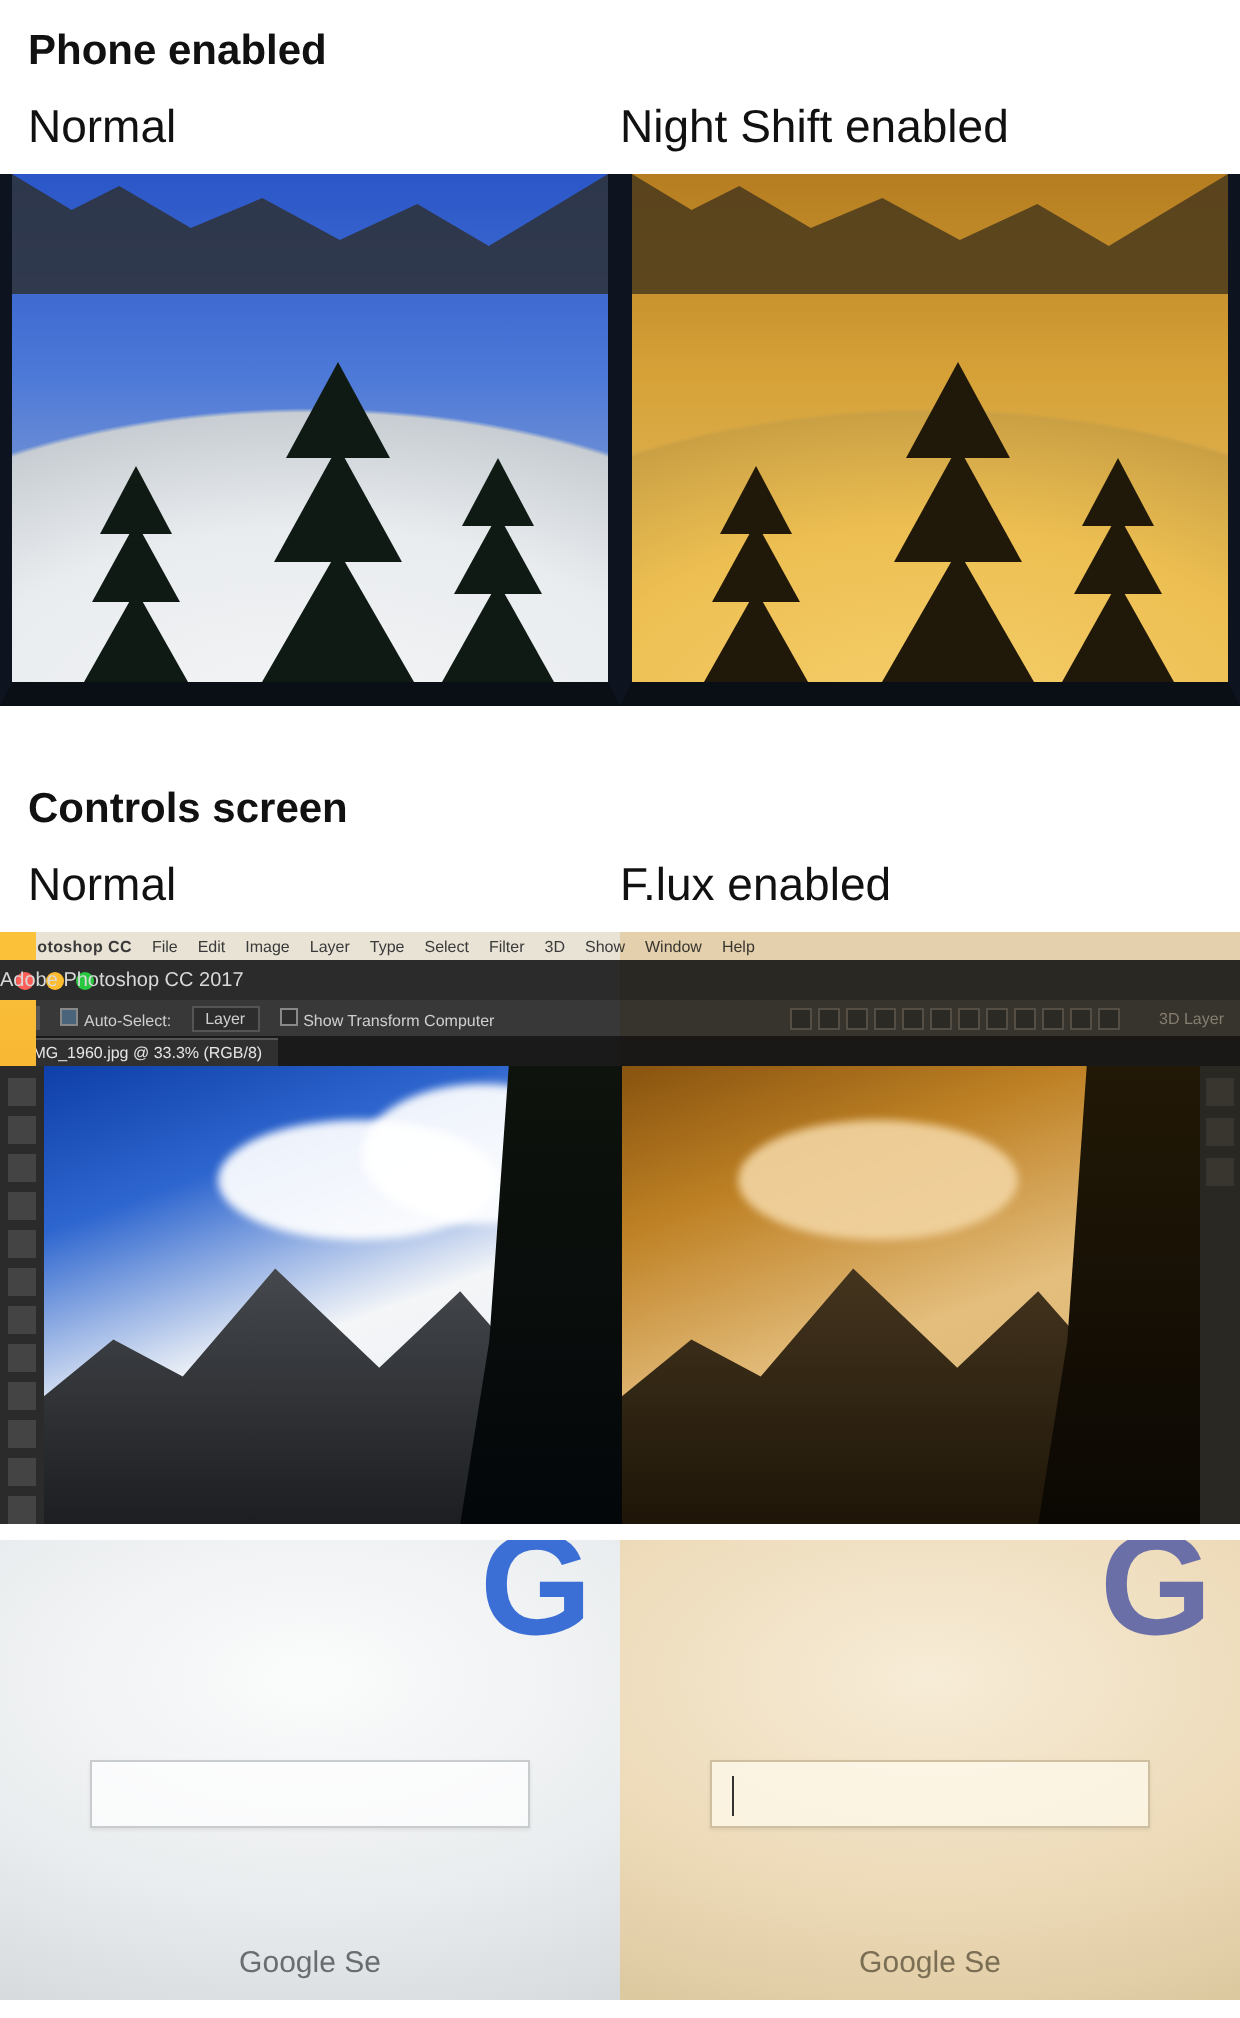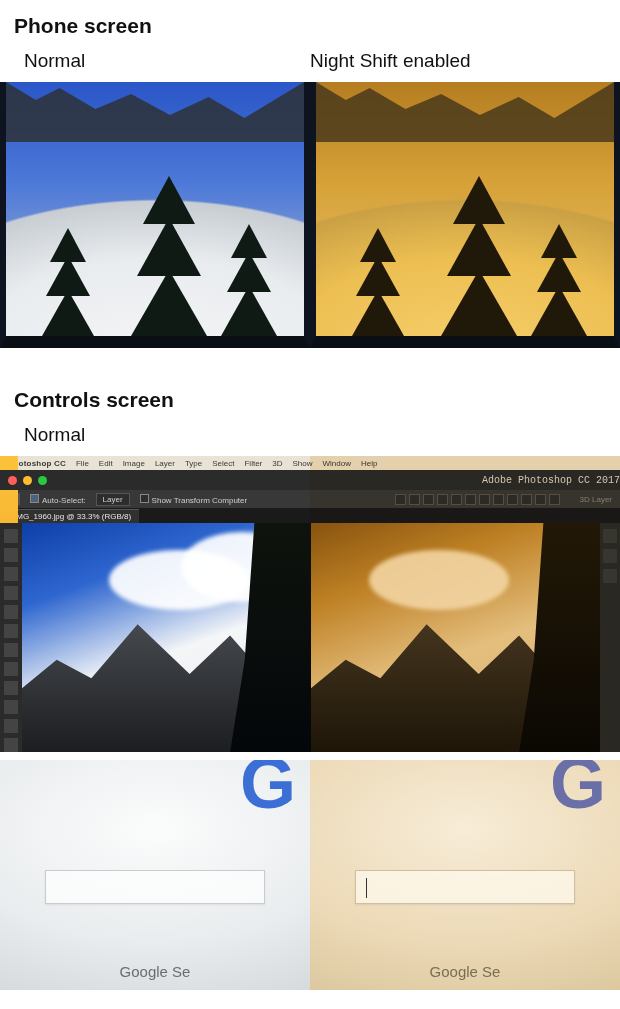--- a/index.html
+++ b/index.html
@@ -11,23 +11,23 @@
   }
 
   
   .section-title {
     font-size: 21px;
     font-weight: 700;
     padding: 14px 14px 6px;
   }
   .subtitles {
     display: flex;
-    font-size: 19px;
+    font-size: 23px;
     font-weight: 400;
-    padding: 6px 24px 10px;
+    padding: 6px 14px 10px;
   }
   .subtitles span { width: 50%; }
 
   
   .phone-row { display: flex; height: 266px; }
   .phone-pane {
     flex: 1;
     position: relative;
     overflow: hidden;
     border-left: 6px solid #0d1420;
@@ -85,22 +85,22 @@
     height: 282px;
     display:flex; flex-direction:column;
   }
   .ps-titlebar {
     height:22px; display:flex; align-items:center;
     background:#2b2b2b; position:relative;
   }
   .traffic { display:flex; gap:6px; padding-left:8px;}
   .traffic span { width:9px;height:9px;border-radius:50%; }
   .tl-r{background:#ff5f57;} .tl-y{background:#febc2e;} .tl-g{background:#28c840;}
-  .ps-title { position:absolute; left:0; right:0; text-align:right;
-    font-size:10px; color:#d9d9d9;font-family:Liberation Mono, monospace; }
+  .ps-title { position:absolute; left:0; right:0; text-align:left;
+    font-size:10px; color:#d9d9d9; }
 
   .ps-options {
     height:20px; background:#383838;
     display:flex; align-items:center; gap:10px;
     font-size:8px; color:#cfcfcf; padding:0 8px;
   }
   .ps-options .cb { width:9px;height:9px;border:1px solid #888;background:#4a647c;display:inline-block;margin-right:3px;}
   .ps-options .sel { padding:1px 6px;border:1px solid #555;background:#2d2d2d;}
   .ps-options .iconrow span{
     width:11px;height:11px;border:1px solid #555;display:inline-block;margin-left:3px;
@@ -185,21 +185,21 @@
     font-size:15px; color:#6a6d70;
   }
   .g-warm .g-btn{ color:#7a6e54; }
 
   .gap { height:26px; }
   .gap-sm { height:8px; }
 </style>
 </head>
 <body>
 
-<div class="section-title">Phone screen</div>
+<div class="section-title">Phone enabled</div>
 <div class="subtitles">
   <span>Normal</span>
   <span>Night Shift enabled</span>
 </div>
 
 <div class="phone-row">
   <div class="phone-pane phone-normal">
     <div class="sky"></div>
     <div class="ridge"></div>
     <div class="snow"></div>
@@ -239,20 +239,21 @@
         <div style="--w:28px;--h:50px"></div>
       </div>
   </div>
 </div>
 
 <div class="gap"></div>
 
 <div class="section-title">Controls screen</div>
 <div class="subtitles">
   <span>Normal</span>
+  <span>F.lux enabled</span>
 </div>
 
 <div class="ps-wrap">
 
   <div class="mac-menubar">
     <span class="app">Photoshop CC</span>
     <span>File</span>
     <span>Edit</span>
     <span>Image</span>
     <span>Layer</span>

